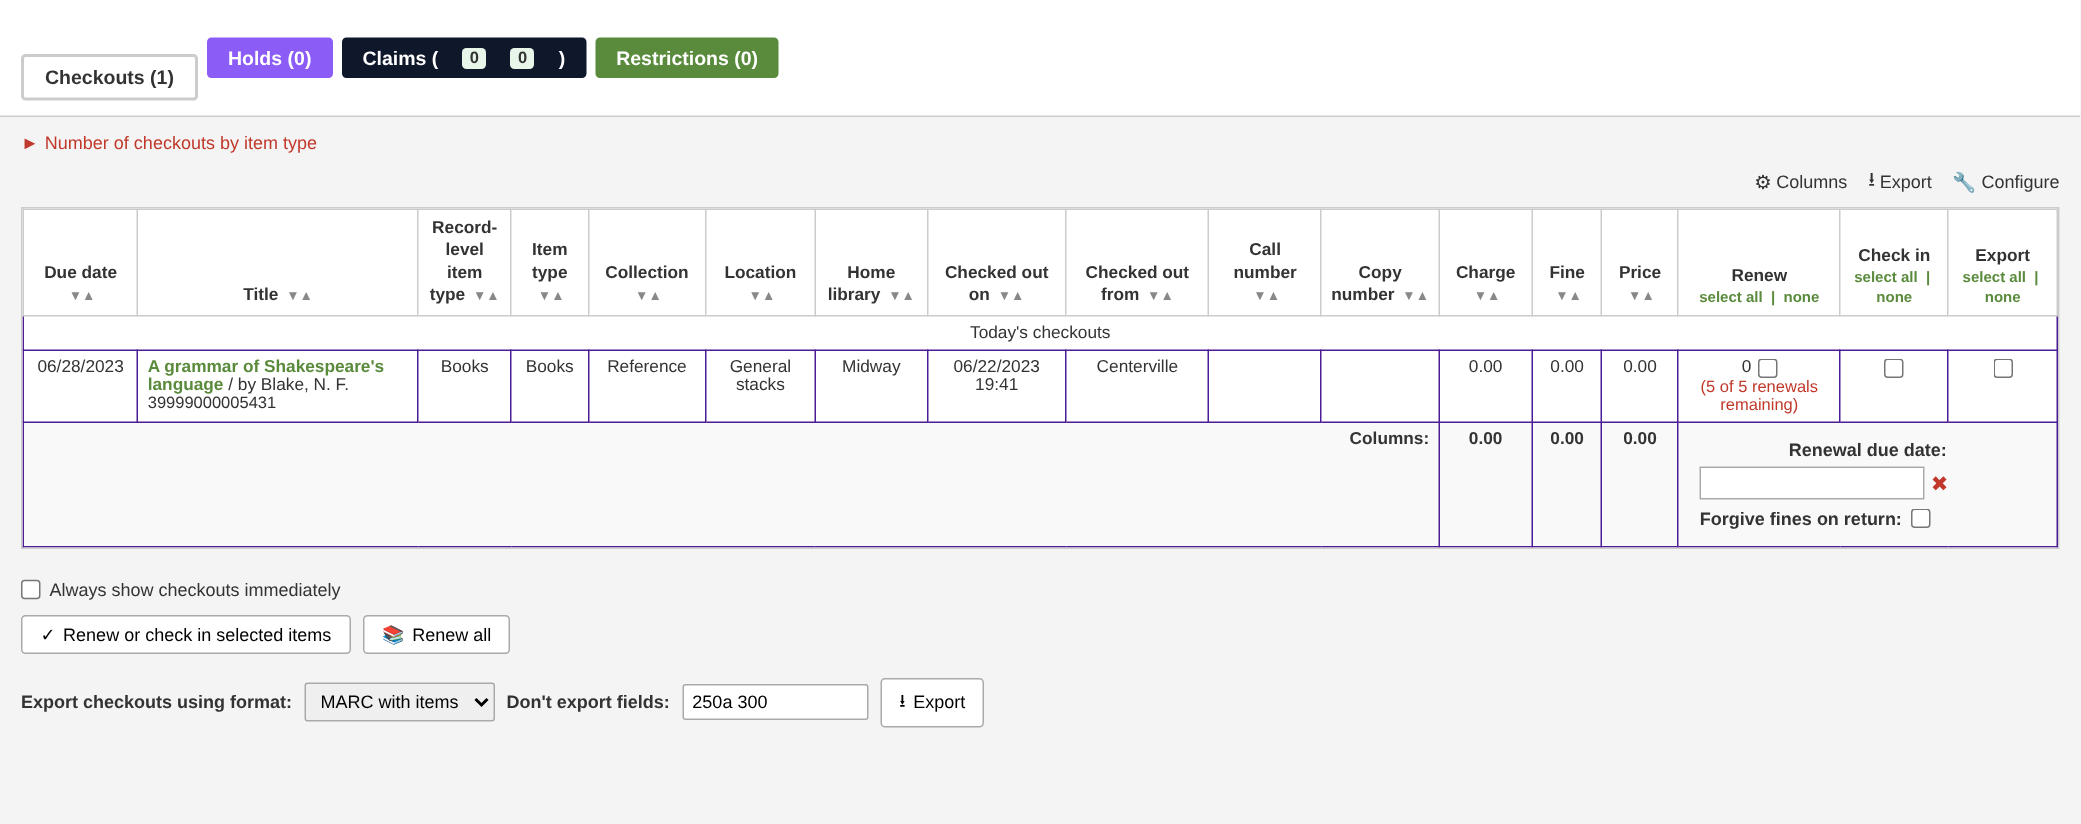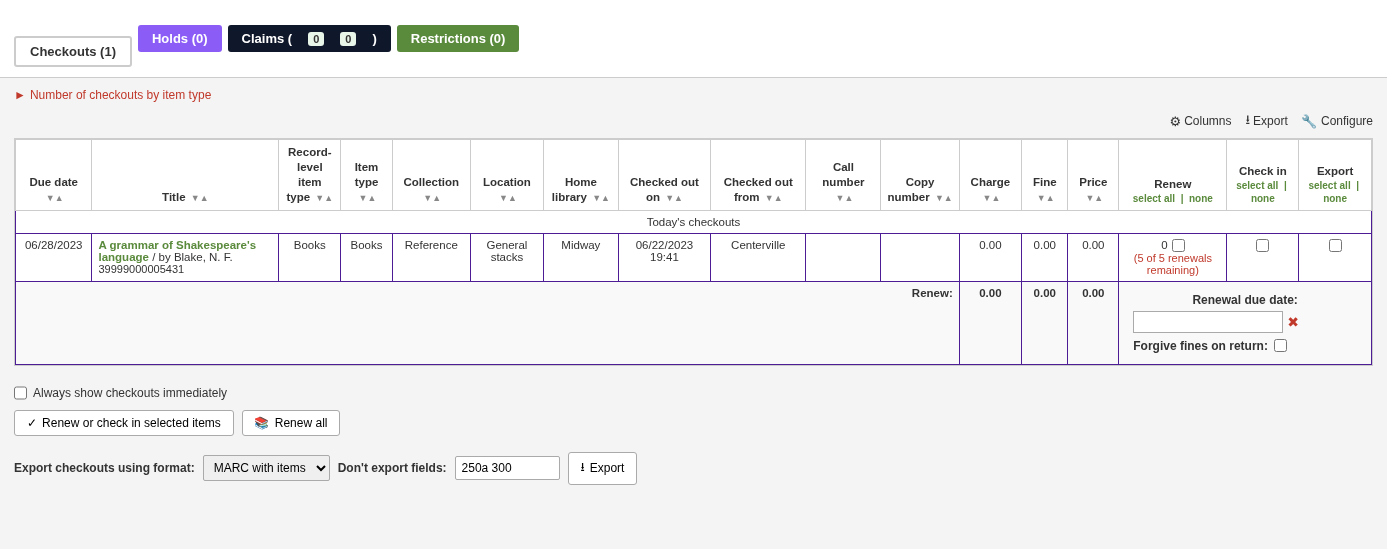--- a/index.html
+++ b/index.html
@@ -46,21 +46,21 @@
     .col-header-sub { font-size: 10px; color: #5a8a3c; }
 
     .bottom-section { padding: 10px 14px; background: #f4f4f4; }
     .always-show-row { display: flex; gap: 6px; margin-bottom: 10px; font-size: 12px; }
     .action-buttons { display: flex; gap: 8px; margin-bottom: 16px; }
     .action-btn { padding: 5px 12px; font-size: 12px; border: 1px solid #aaa; background: #fff; cursor: pointer; border-radius: 3px; display: flex; align-items: center; gap: 5px; }
 
     .export-row { display: flex; align-items: center; gap: 8px; font-size: 12px; }
     .export-row label { font-weight: bold; }
     .export-select { padding: 4px 6px; font-size: 12px; border: 1px solid #aaa; border-radius: 2px; }
-    .export-input { padding: 4px 6px; font-size: 12px; border: 1px solid #aaa; border-radius: 2px; width: 105px; }
+    .export-input { padding: 4px 6px; font-size: 12px; border: 1px solid #aaa; border-radius: 2px; width: 124px; }
     .export-btn2 { padding: 5px 12px; font-size: 12px; background: #fff; border: 1px solid #aaa; border-radius: 3px; cursor: pointer; display: flex; align-items: center; gap: 5px; }
 
     .renew-col-header { text-align: center; }
     input[type="checkbox"] { cursor: pointer; }
   </style>
 </head>
 <body>
 
 <div class="top-bar">
   <button class="tab-btn active">Checkouts (1)</button>
@@ -222,21 +222,21 @@
             </div>
           </td>
           <td>
             <input type="checkbox" style="">
           </td>
           <td>
             <input type="checkbox" style="">
           </td>
         </tr>
         <tr class="totals-row">
-          <td colspan="11" class="totals-label">Renew:</td>
+          <td colspan="11" class="totals-label">Columns:</td>
           <td>0.00</td>
           <td>0.00</td>
           <td>0.00</td>
           <td colspan="3">
             <div class="renewal-section">
               <label>Renewal due date:</label>
               <div style="display:flex; align-items:center;">
                 <input type="text" class="renewal-date-input" value="" style="">
                 <button class="clear-date-btn">✖</button>
               </div>

